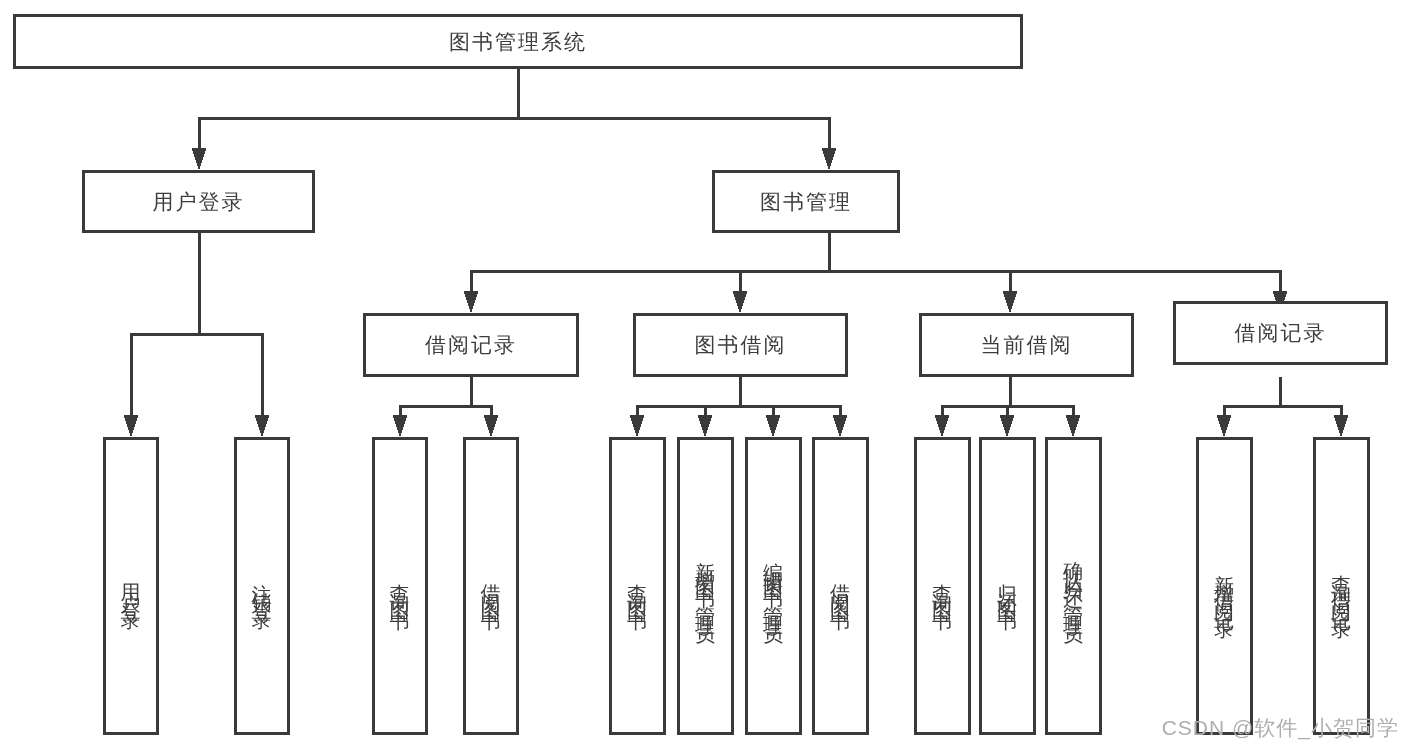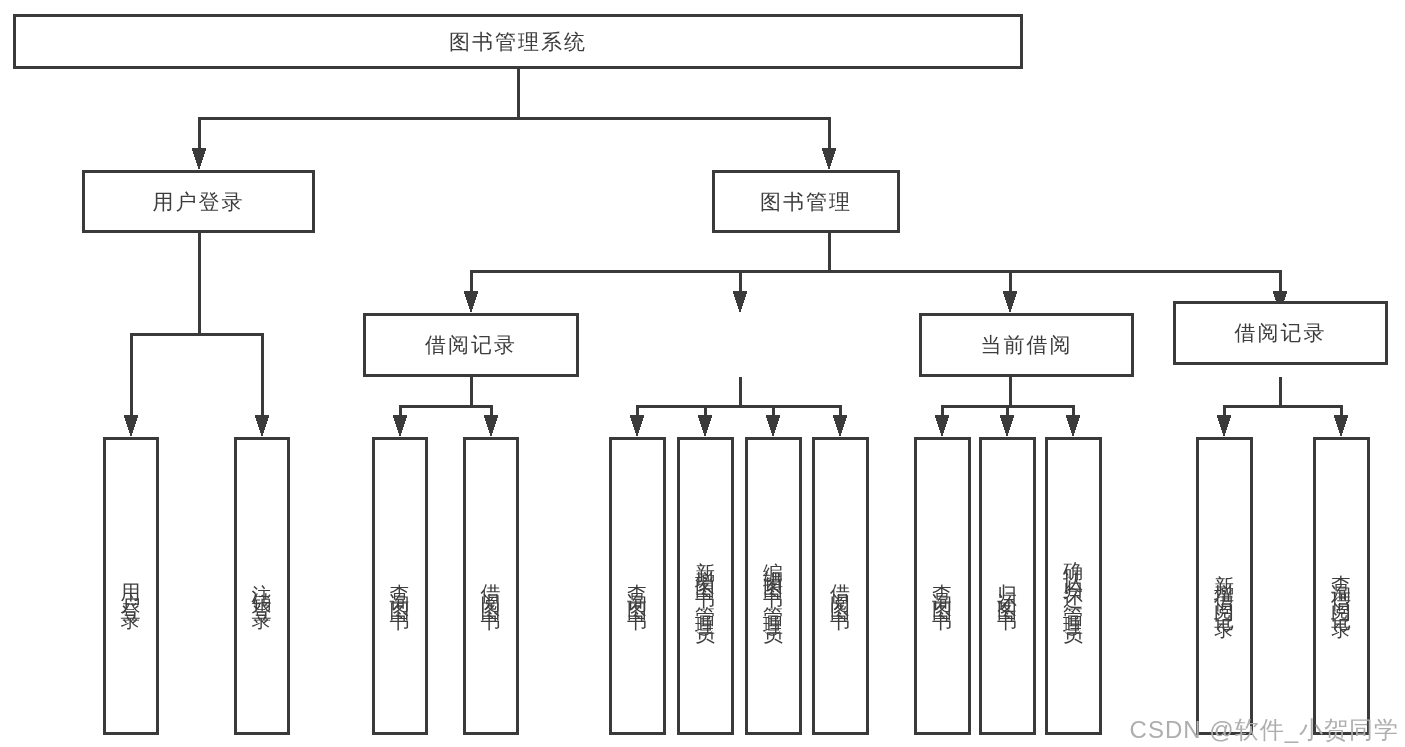--- a/index.html
+++ b/index.html
@@ -38,21 +38,21 @@
     top:437px;height:298px;
     writing-mode:vertical-rl;
     text-orientation:mixed;
     font-size:20px;
     letter-spacing:9px;
     line-height:1.1;
   }
   .watermark{
     position:absolute;
     top:714px;right:6px;
-    font-size:24px;
+    font-size:21px;
     color:var(--wm);
     letter-spacing:1px;
     white-space:nowrap;
   }
 </style>
 </head>
 <body>
 
 <div class="canvas">
 
@@ -98,20 +98,21 @@
       <polygon points="1333.5,415 1348.5,415 1341,437"></polygon>
     </g>
   </svg>
 
   <div class="box hbox" style="left:13px;top:14px;width:1010px;height:55px;">图书管理系统</div>
 
   <div class="box hbox" style="left:82px;top:170px;width:233px;height:63px;">用户登录</div>
   <div class="box hbox" style="left:712px;top:170px;width:188px;height:63px;">图书管理</div>
 
   <div class="box hbox" style="left:363px;top:313px;width:216px;height:64px;">借阅记录</div>
+  <div class="box hbox" style="left:633px;top:313px;width:215px;height:64px;">图书借阅</div>
   <div class="box hbox" style="left:903px;top:313px;width:215px;height:64px;margin-left:16px;">当前借阅</div>
   <div class="box hbox" style="left:1173px;top:301px;width:215px;height:64px;">借阅记录</div>
 
   <div class="box leaf" style="left:103px;width:56px;">用户登录</div>
   <div class="box leaf" style="left:234px;width:56px;">注销登录</div>
 
   <div class="box leaf" style="left:372px;width:56px;">查询图书</div>
   <div class="box leaf" style="left:463px;width:56px;">借阅图书</div>
 
   <div class="box leaf" style="left:609px;width:57px;">查询图书</div>

